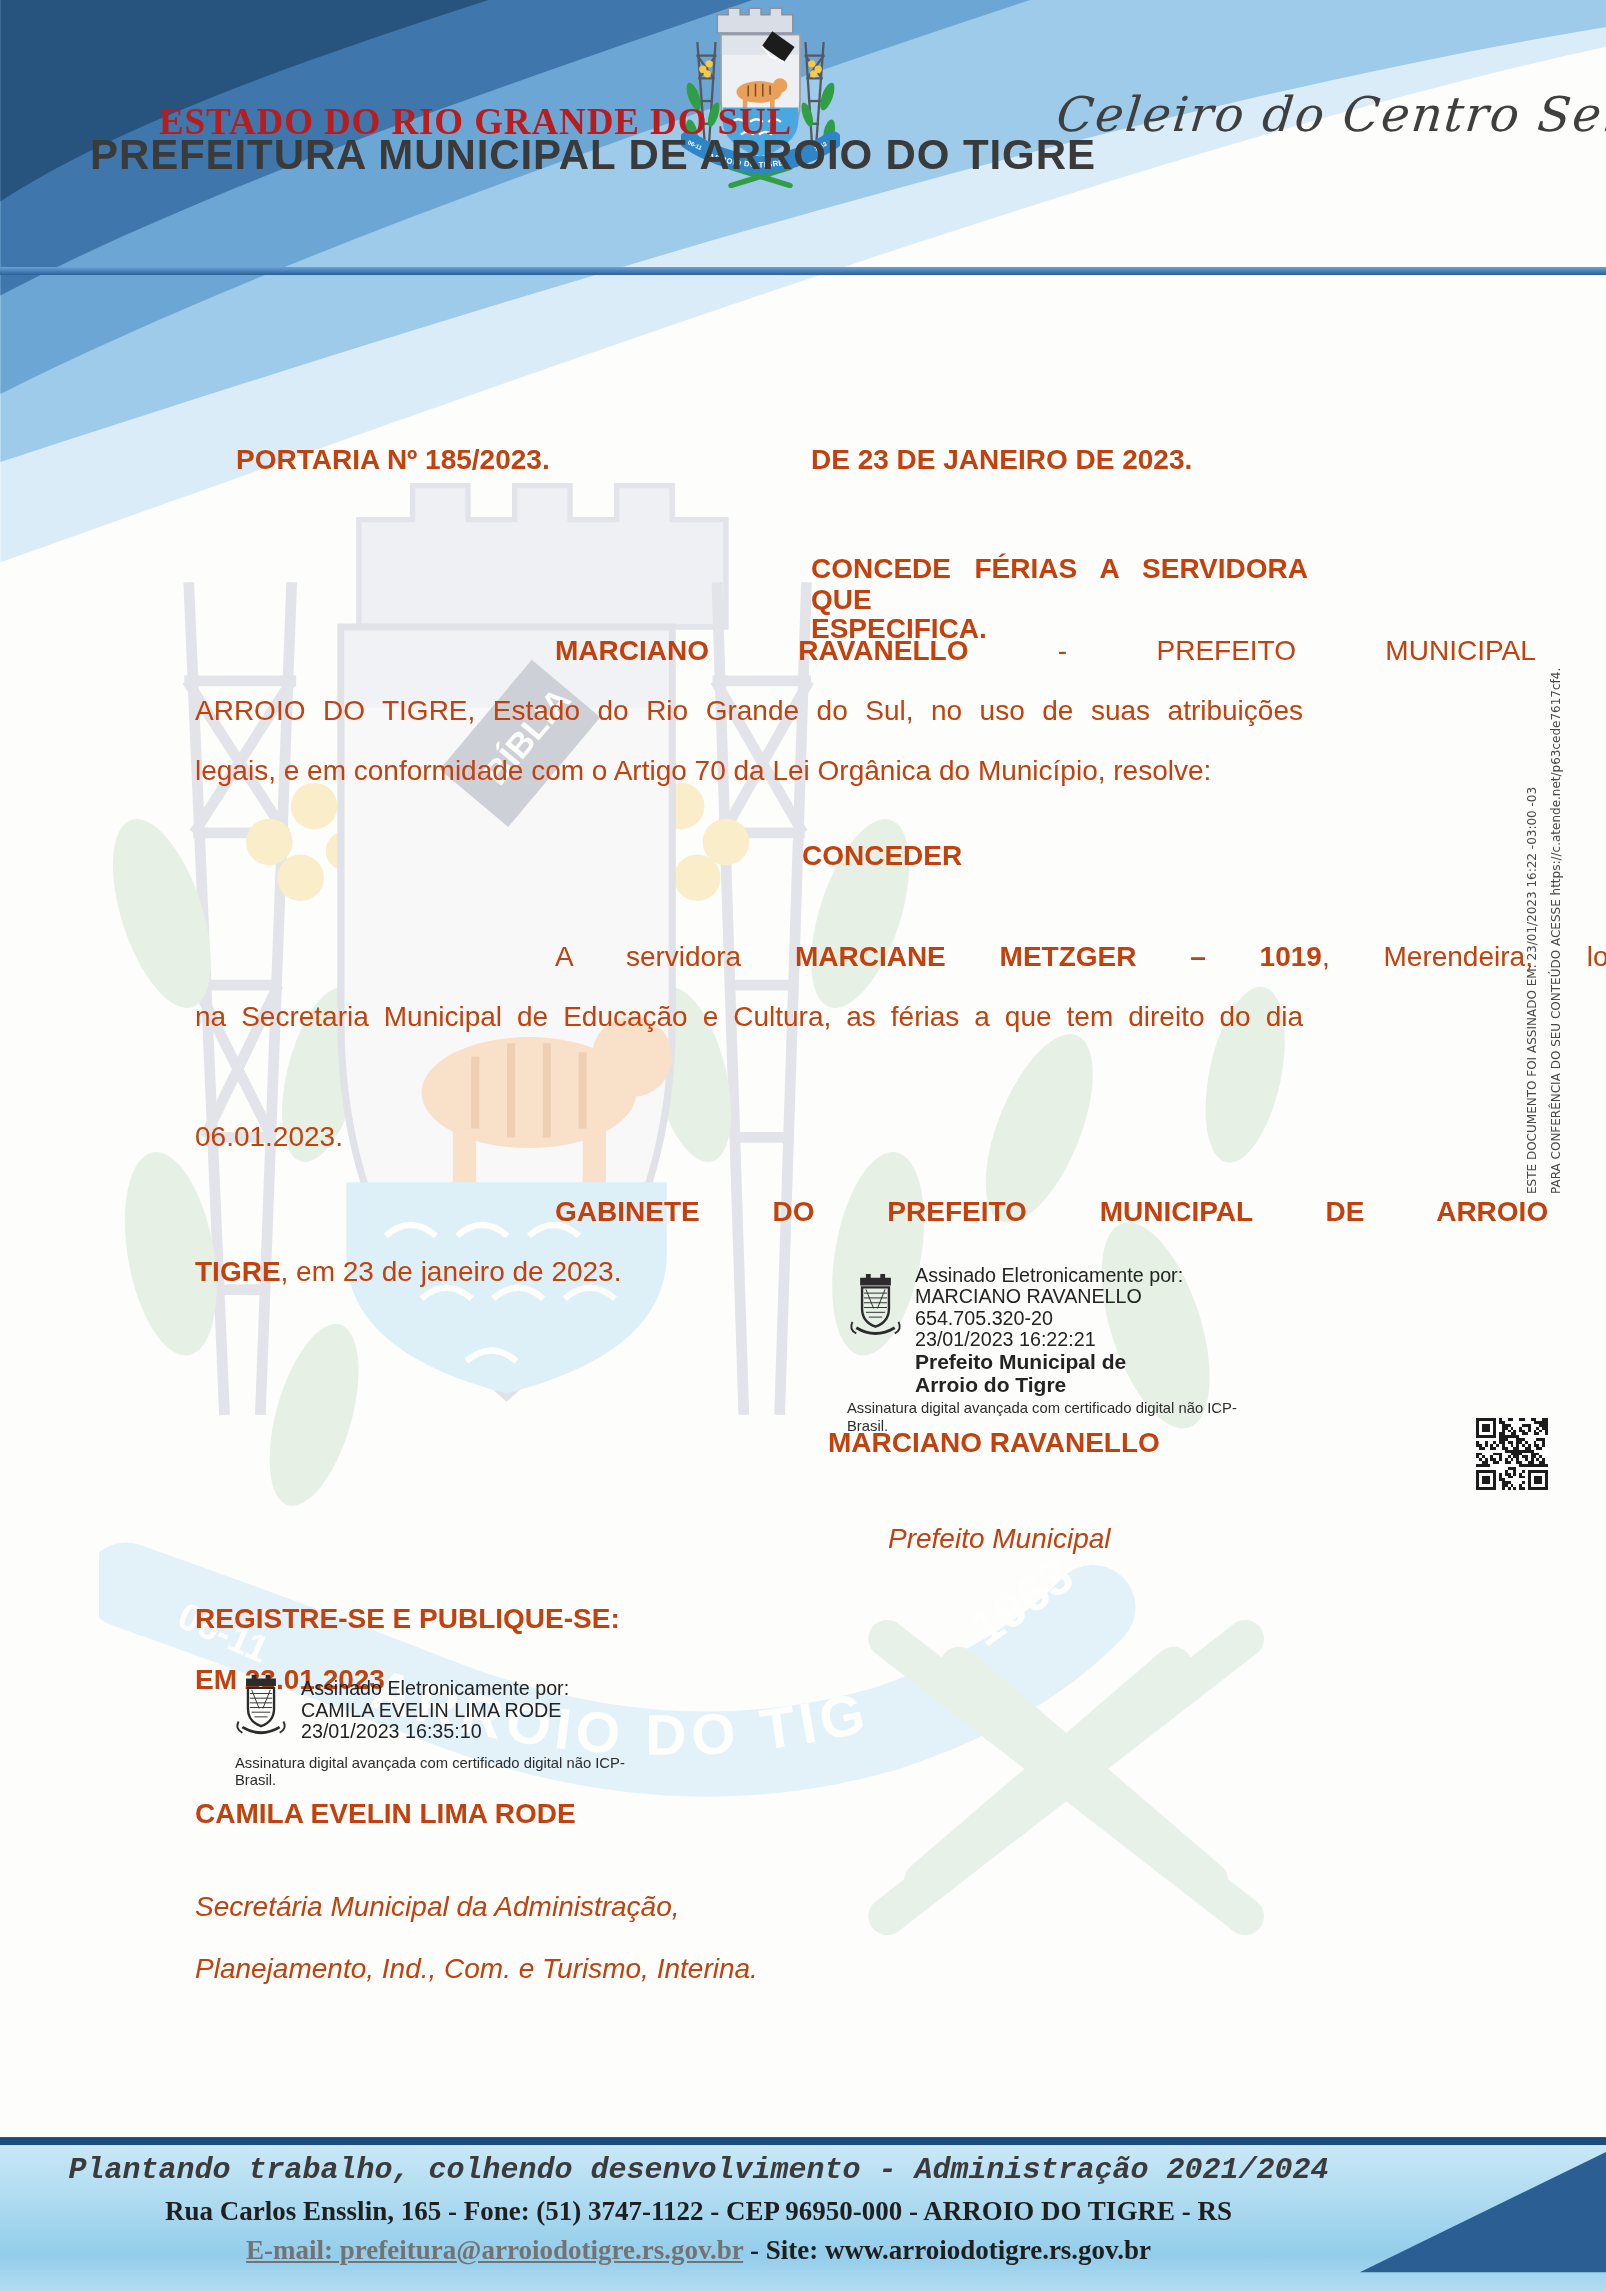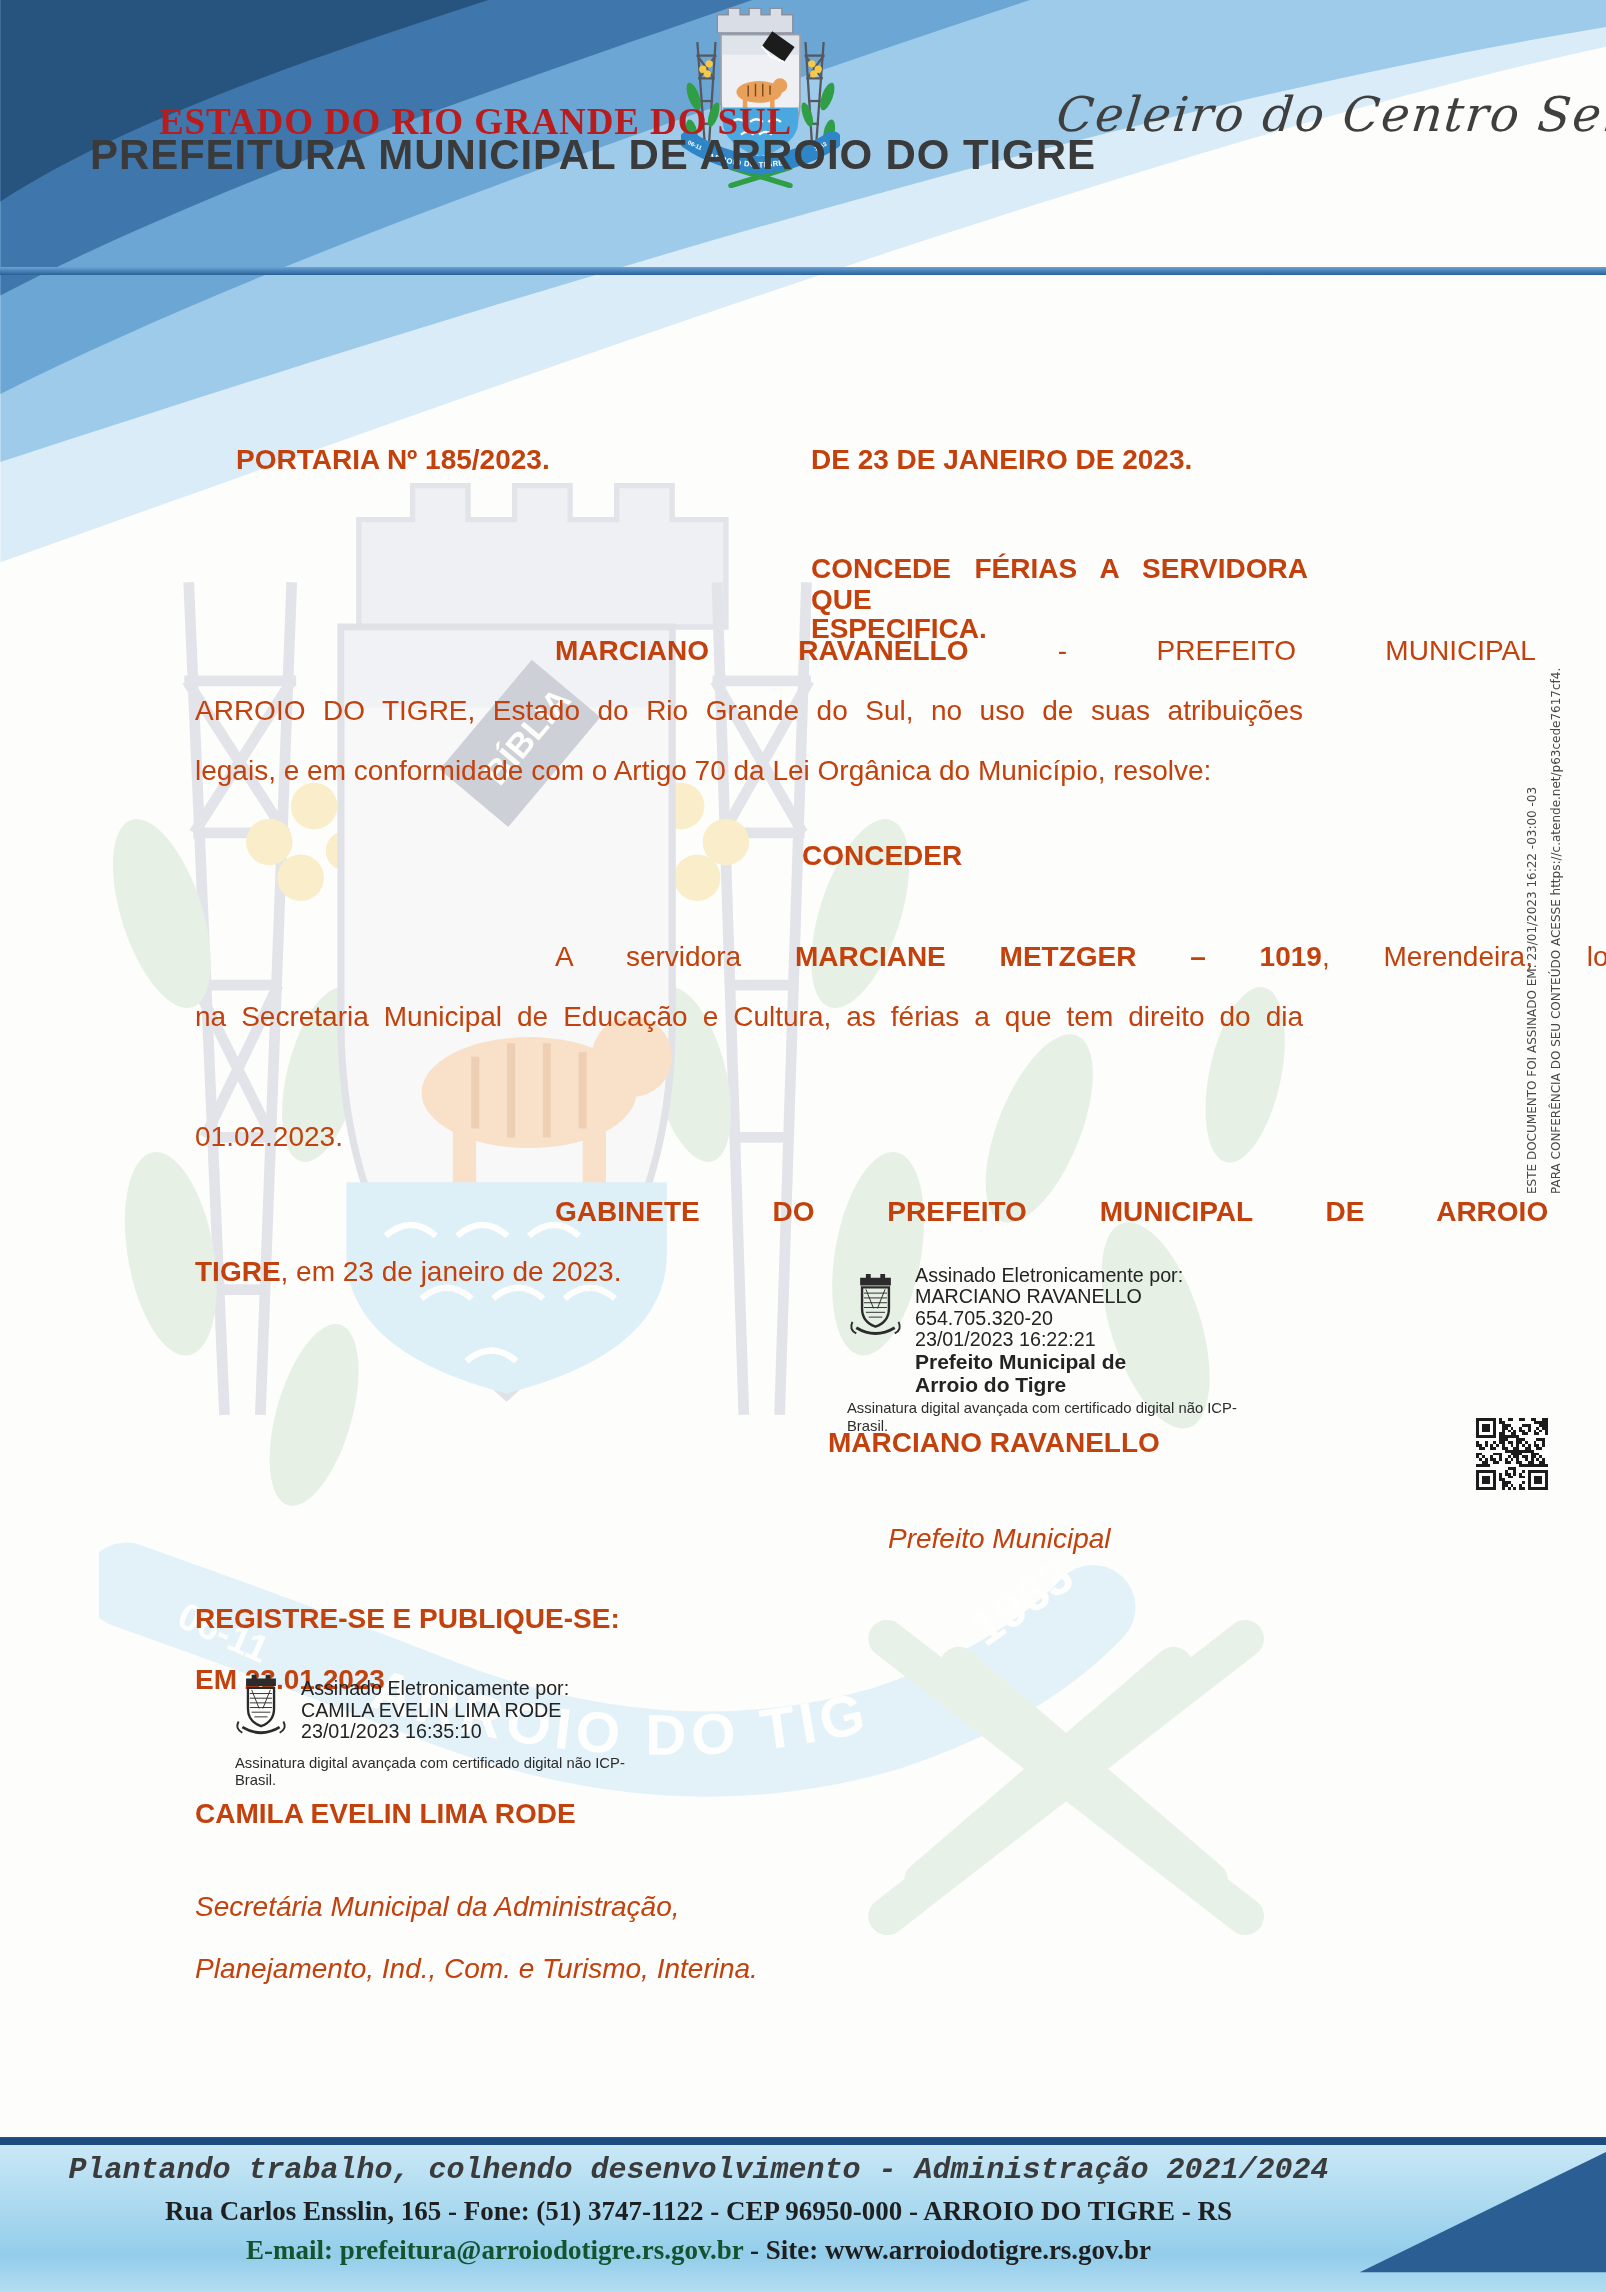--- a/index.html
+++ b/index.html
@@ -32,21 +32,21 @@
   
   .sidenote{left:1520px;top:1194px;transform-origin:0 0;transform:rotate(-90deg);z-index:4;
       font-family:"DejaVu Sans",sans-serif;font-size:12px;line-height:24px;color:#474747;white-space:nowrap;}
   .qr{left:1476px;top:1418px;z-index:4;}
   
   .ftr-svg{left:0;top:2137px;z-index:5;}
   .ftr-text{z-index:6;left:0;width:1397px;text-align:center;white-space:nowrap;}
   .slogan{top:2153px;font-weight:bold;font-style:italic;font-size:30px;color:#3b3b3b;font-family:Liberation Mono, monospace;}
   .address{top:2196px;font-family:"Liberation Serif",serif;font-weight:bold;font-size:27px;color:#1f1f1f;}
   .contact{top:2235px;font-family:"Liberation Serif",serif;font-weight:bold;font-size:27px;color:#1f1f1f;}
-  .email{color:#14532d;}
+  .email{color:#737373;text-decoration:underline;}
 </style>
 </head>
 <body>
 
 <div class="page">
 
   <svg class="abs hdr-svg" width="1607" height="573" viewBox="0 0 1794 640">
     <path d="M0,0 H1794 V52 C1300,160 640,400 0,628 Z" fill="#d9ecf8"></path>
     <path d="M0,0 H1794 V30 C1260,118 600,320 0,516 Z" fill="#9dcbe9"></path>
     <path d="M0,0 L1150,0 C700,150 300,290 0,440 Z" fill="#6ca6d4"></path>
@@ -233,21 +233,21 @@
   <div class="bl b" style="top:613px;left:811px;width:497px">ESPECIFICA.</div>
 
   <div class="bl just ind" style="top:635px"><span class="b">MARCIANO RAVANELLO</span><span> - PREFEITO MUNICIPAL DE</span></div>
   <div class="bl just" style="top:695px">ARROIO DO TIGRE, Estado do Rio Grande do Sul, no uso de suas atribuições</div>
   <div class="bl" style="top:755px">legais, e em conformidade com o Artigo 70 da Lei Orgânica do Município, resolve:</div>
 
   <div class="bl b" style="top:840px;left:802px;width:auto">CONCEDER</div>
 
   <div class="bl just ind" style="top:941px"><span>A servidora </span><span class="b">MARCIANE METZGER – 1019</span><span>, Merendeira, lotada</span></div>
   <div class="bl just" style="top:1001px">na Secretaria Municipal de Educação e Cultura, as férias a que tem direito do dia</div>
-  <div class="bl" style="top:1121px">01.02.2023.</div>
+  <div class="bl" style="top:1121px">06.01.2023.</div>
 
   <div class="bl b just ind" style="top:1196px">GABINETE DO PREFEITO MUNICIPAL DE ARROIO DO</div>
   <div class="bl" style="top:1256px"><span class="b">TIGRE</span><span>, em 23 de janeiro de 2023.</span></div>
 
   <svg class="abs" style="left:845px;top:1272px;z-index:4" width="61" height="72" viewBox="0 0 60 75">
     <path d="M14,14 V6 h6 v-4 h5 v4 h10 v-4 h5 v4 h6 v8 Z" fill="#2b2b2b"></path>
     <path d="M16,16 h28 v22 q0,14 -14,19 q-14,-5 -14,-19 Z" fill="none" stroke="#2b2b2b" stroke-width="2.5"></path>
     <g stroke="#2b2b2b" stroke-width="1">
       <line x1="18" y1="22" x2="42" y2="22"></line>
         <line x1="18" y1="27" x2="42" y2="27"></line>

